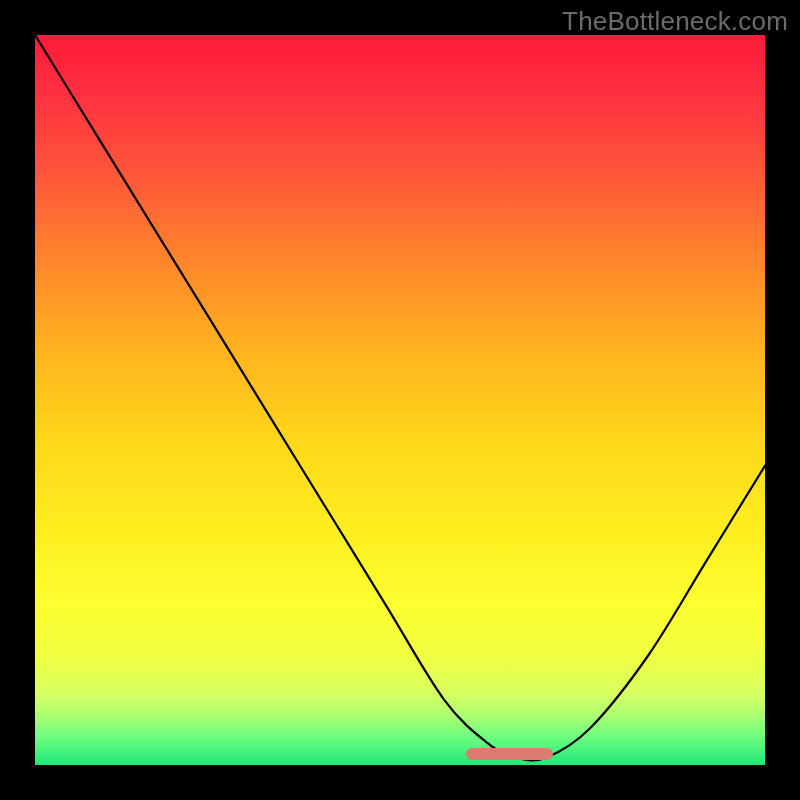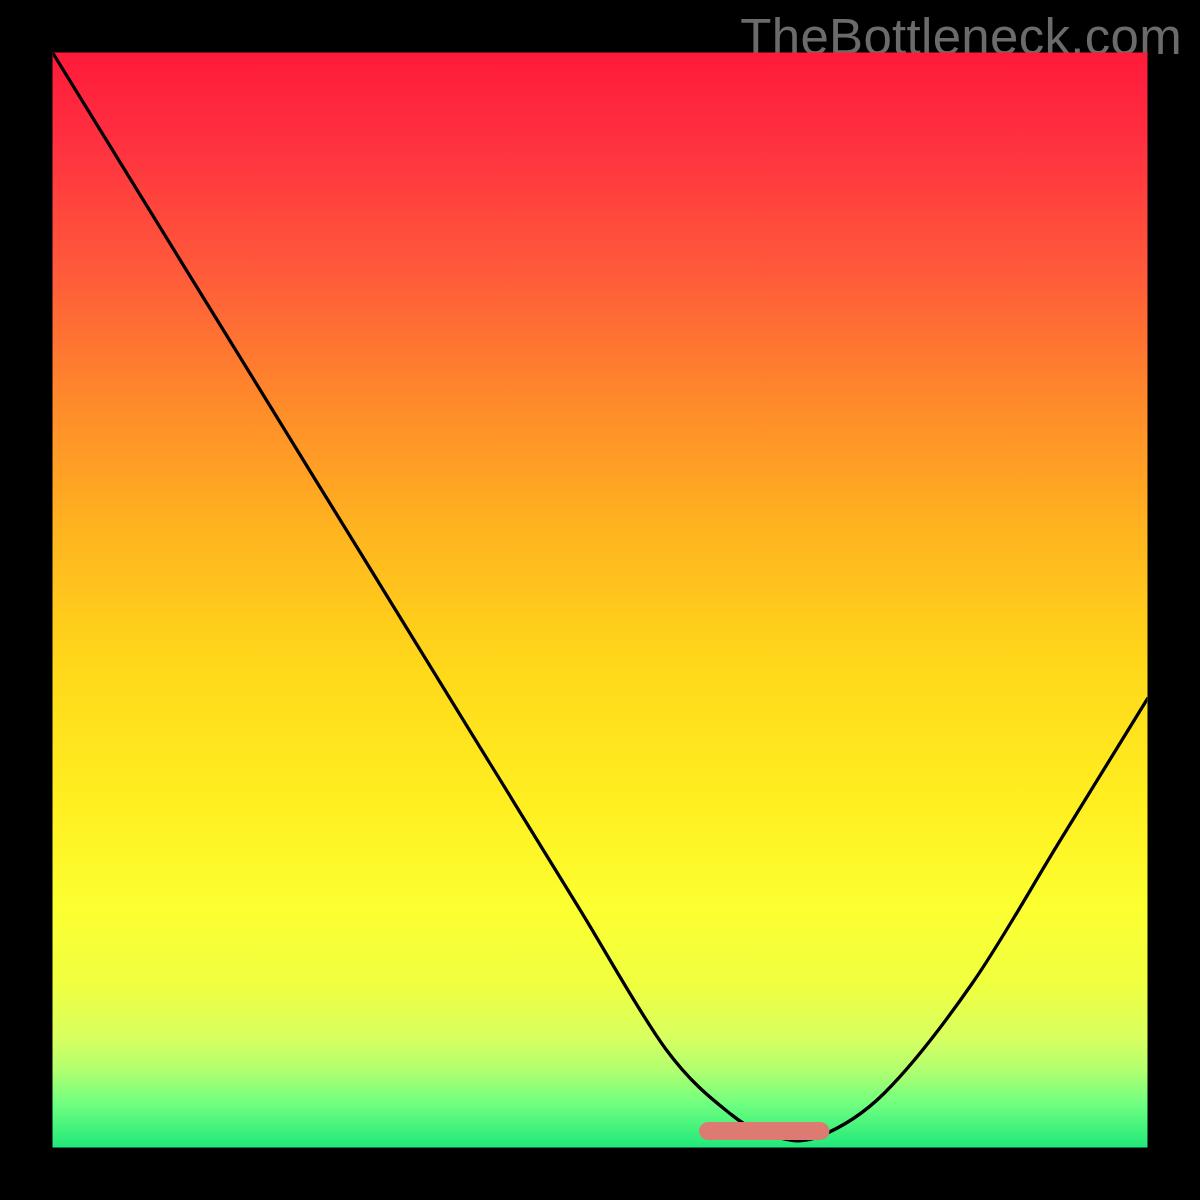--- a/index.html
+++ b/index.html
@@ -29,21 +29,21 @@
       #d8ff60 90%,
       #b0ff70 93%,
       #70ff80 96%,
       #20e87a 100%);
   }
   .watermark {
     position: absolute;
     top: 6px;
     right: 12px;
     font-family: Arial, Helvetica, sans-serif;
-    font-size: 34px;
+    font-size: 26px;
     color: #6b6b6b;
     letter-spacing: 0.2px;
   }
   svg.curve {
     position: absolute;
     left: 0; top: 0;
     width: 730px; height: 730px;
   }
   .bump {
     position: absolute;

